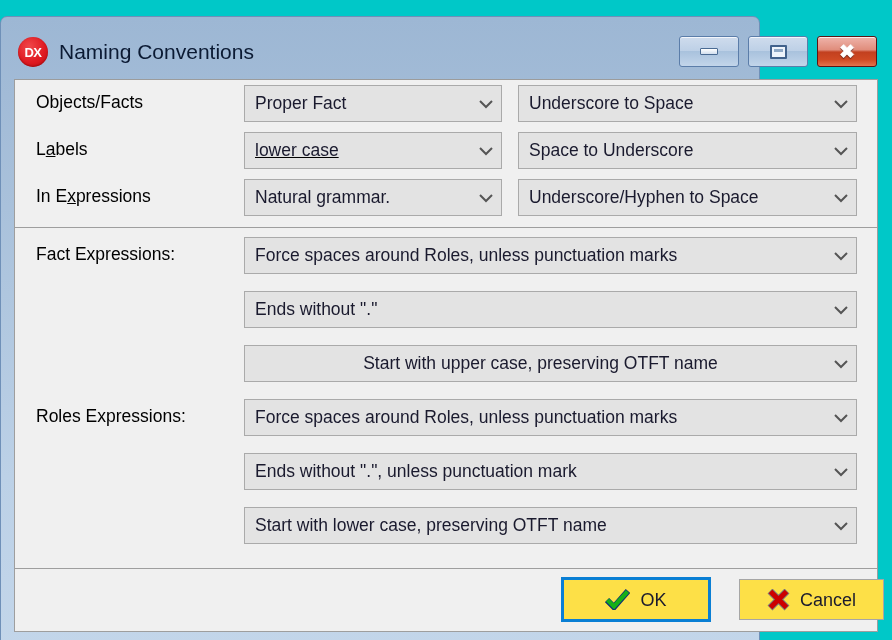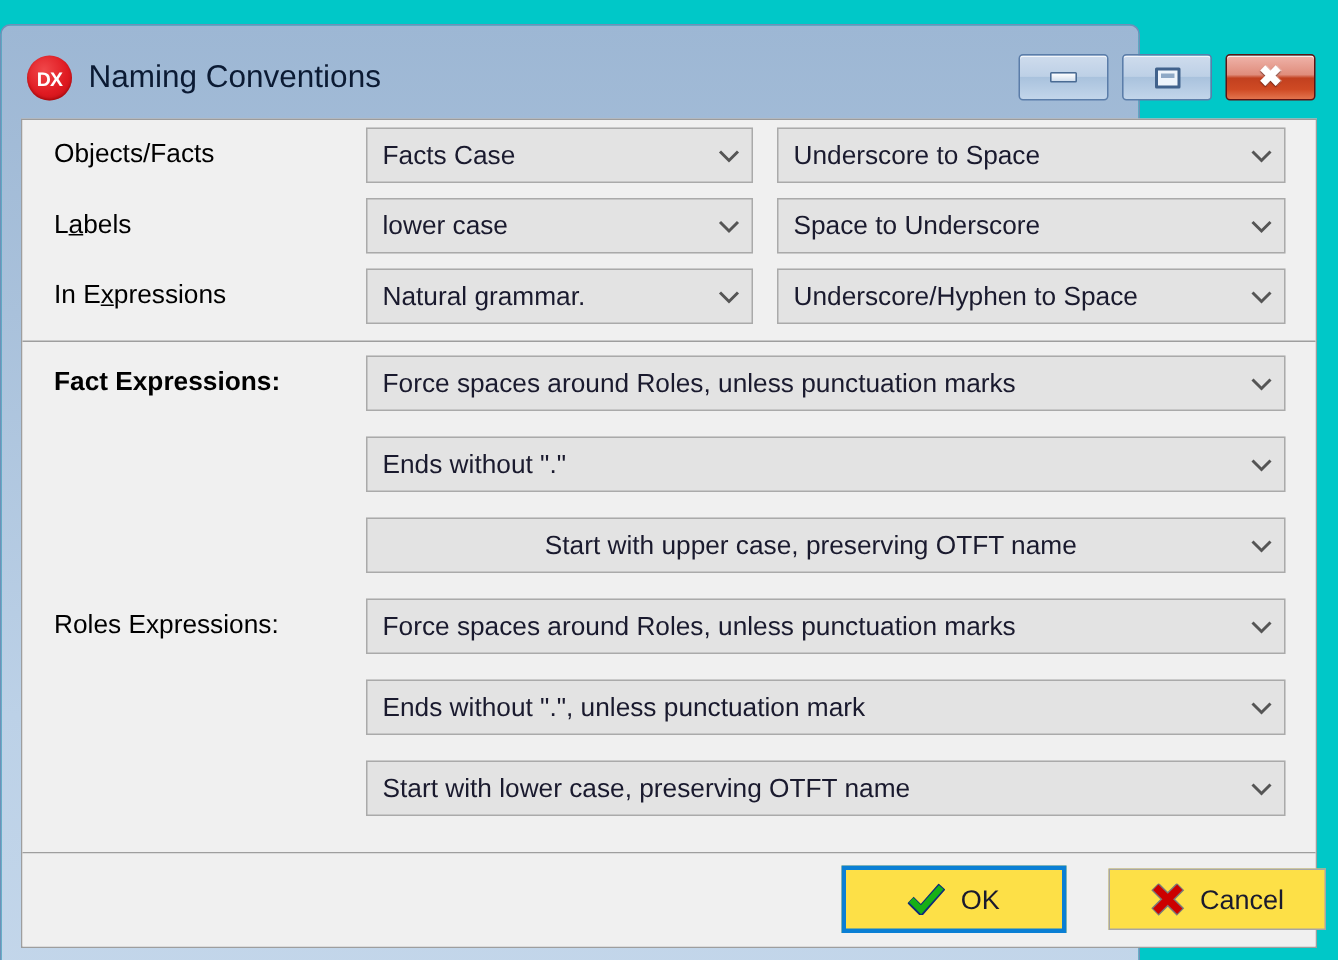--- a/index.html
+++ b/index.html
@@ -232,40 +232,40 @@
   </div>
 
   <div id="client">
 
     <div class="panel" id="panel-top">
 
       <div class="field-label" style="left:21px; top:12px;">
         <span>Ob</span><span class="acc">j</span><span>ects/Facts</span>
       </div>
       <div class="combo" style="left:229px; top:5px; width:258px;">
-        <span class="combo-text">Facts Case</span>
+        <span class="combo-text">Proper Fact</span>
         <span class="chev">
           <svg width="16" height="10" viewBox="0 0 16 10">
               <path d="M2 2 L8 8 L14 2" fill="none" stroke="#555" stroke-width="2"></path>
             </svg>
         </span>
       </div>
       <div class="combo" style="left:503px; top:5px; width:339px;">
         <span class="combo-text">Underscore to Space</span>
         <span class="chev">
           <svg width="16" height="10" viewBox="0 0 16 10">
               <path d="M2 2 L8 8 L14 2" fill="none" stroke="#555" stroke-width="2"></path>
             </svg>
         </span>
       </div>
 
       <div class="field-label" style="left:21px; top:59px;">
         <span>L</span><span class="acc">a</span><span>bels</span>
       </div>
-      <div class="combo" style="left:229px; top:52px; width:258px;">
+      <div class="combo" style="left:229px; top:52px; width:258px;text-decoration:underline;">
         <span class="combo-text">lower case</span>
         <span class="chev">
           <svg width="16" height="10" viewBox="0 0 16 10">
               <path d="M2 2 L8 8 L14 2" fill="none" stroke="#555" stroke-width="2"></path>
             </svg>
         </span>
       </div>
       <div class="combo" style="left:503px; top:52px; width:339px;">
         <span class="combo-text">Space to Underscore</span>
         <span class="chev">
@@ -291,21 +291,21 @@
         <span class="chev">
           <svg width="16" height="10" viewBox="0 0 16 10">
               <path d="M2 2 L8 8 L14 2" fill="none" stroke="#555" stroke-width="2"></path>
             </svg>
         </span>
       </div>
     </div>
 
     <div class="panel" id="panel-mid">
 
-      <div class="field-label" style="left:21px; top:16px;font-weight:bold;">Fact Expressions:</div>
+      <div class="field-label" style="left:21px; top:16px;">Fact Expressions:</div>
 
       <div class="combo" style="left:229px; top:9px; width:613px;">
         <span class="combo-text">Force spaces around Roles, unless punctuation marks</span>
         <span class="chev">
           <svg width="16" height="10" viewBox="0 0 16 10">
               <path d="M2 2 L8 8 L14 2" fill="none" stroke="#555" stroke-width="2"></path>
             </svg>
         </span>
       </div>
       <div class="combo" style="left:229px; top:63px; width:613px;">

